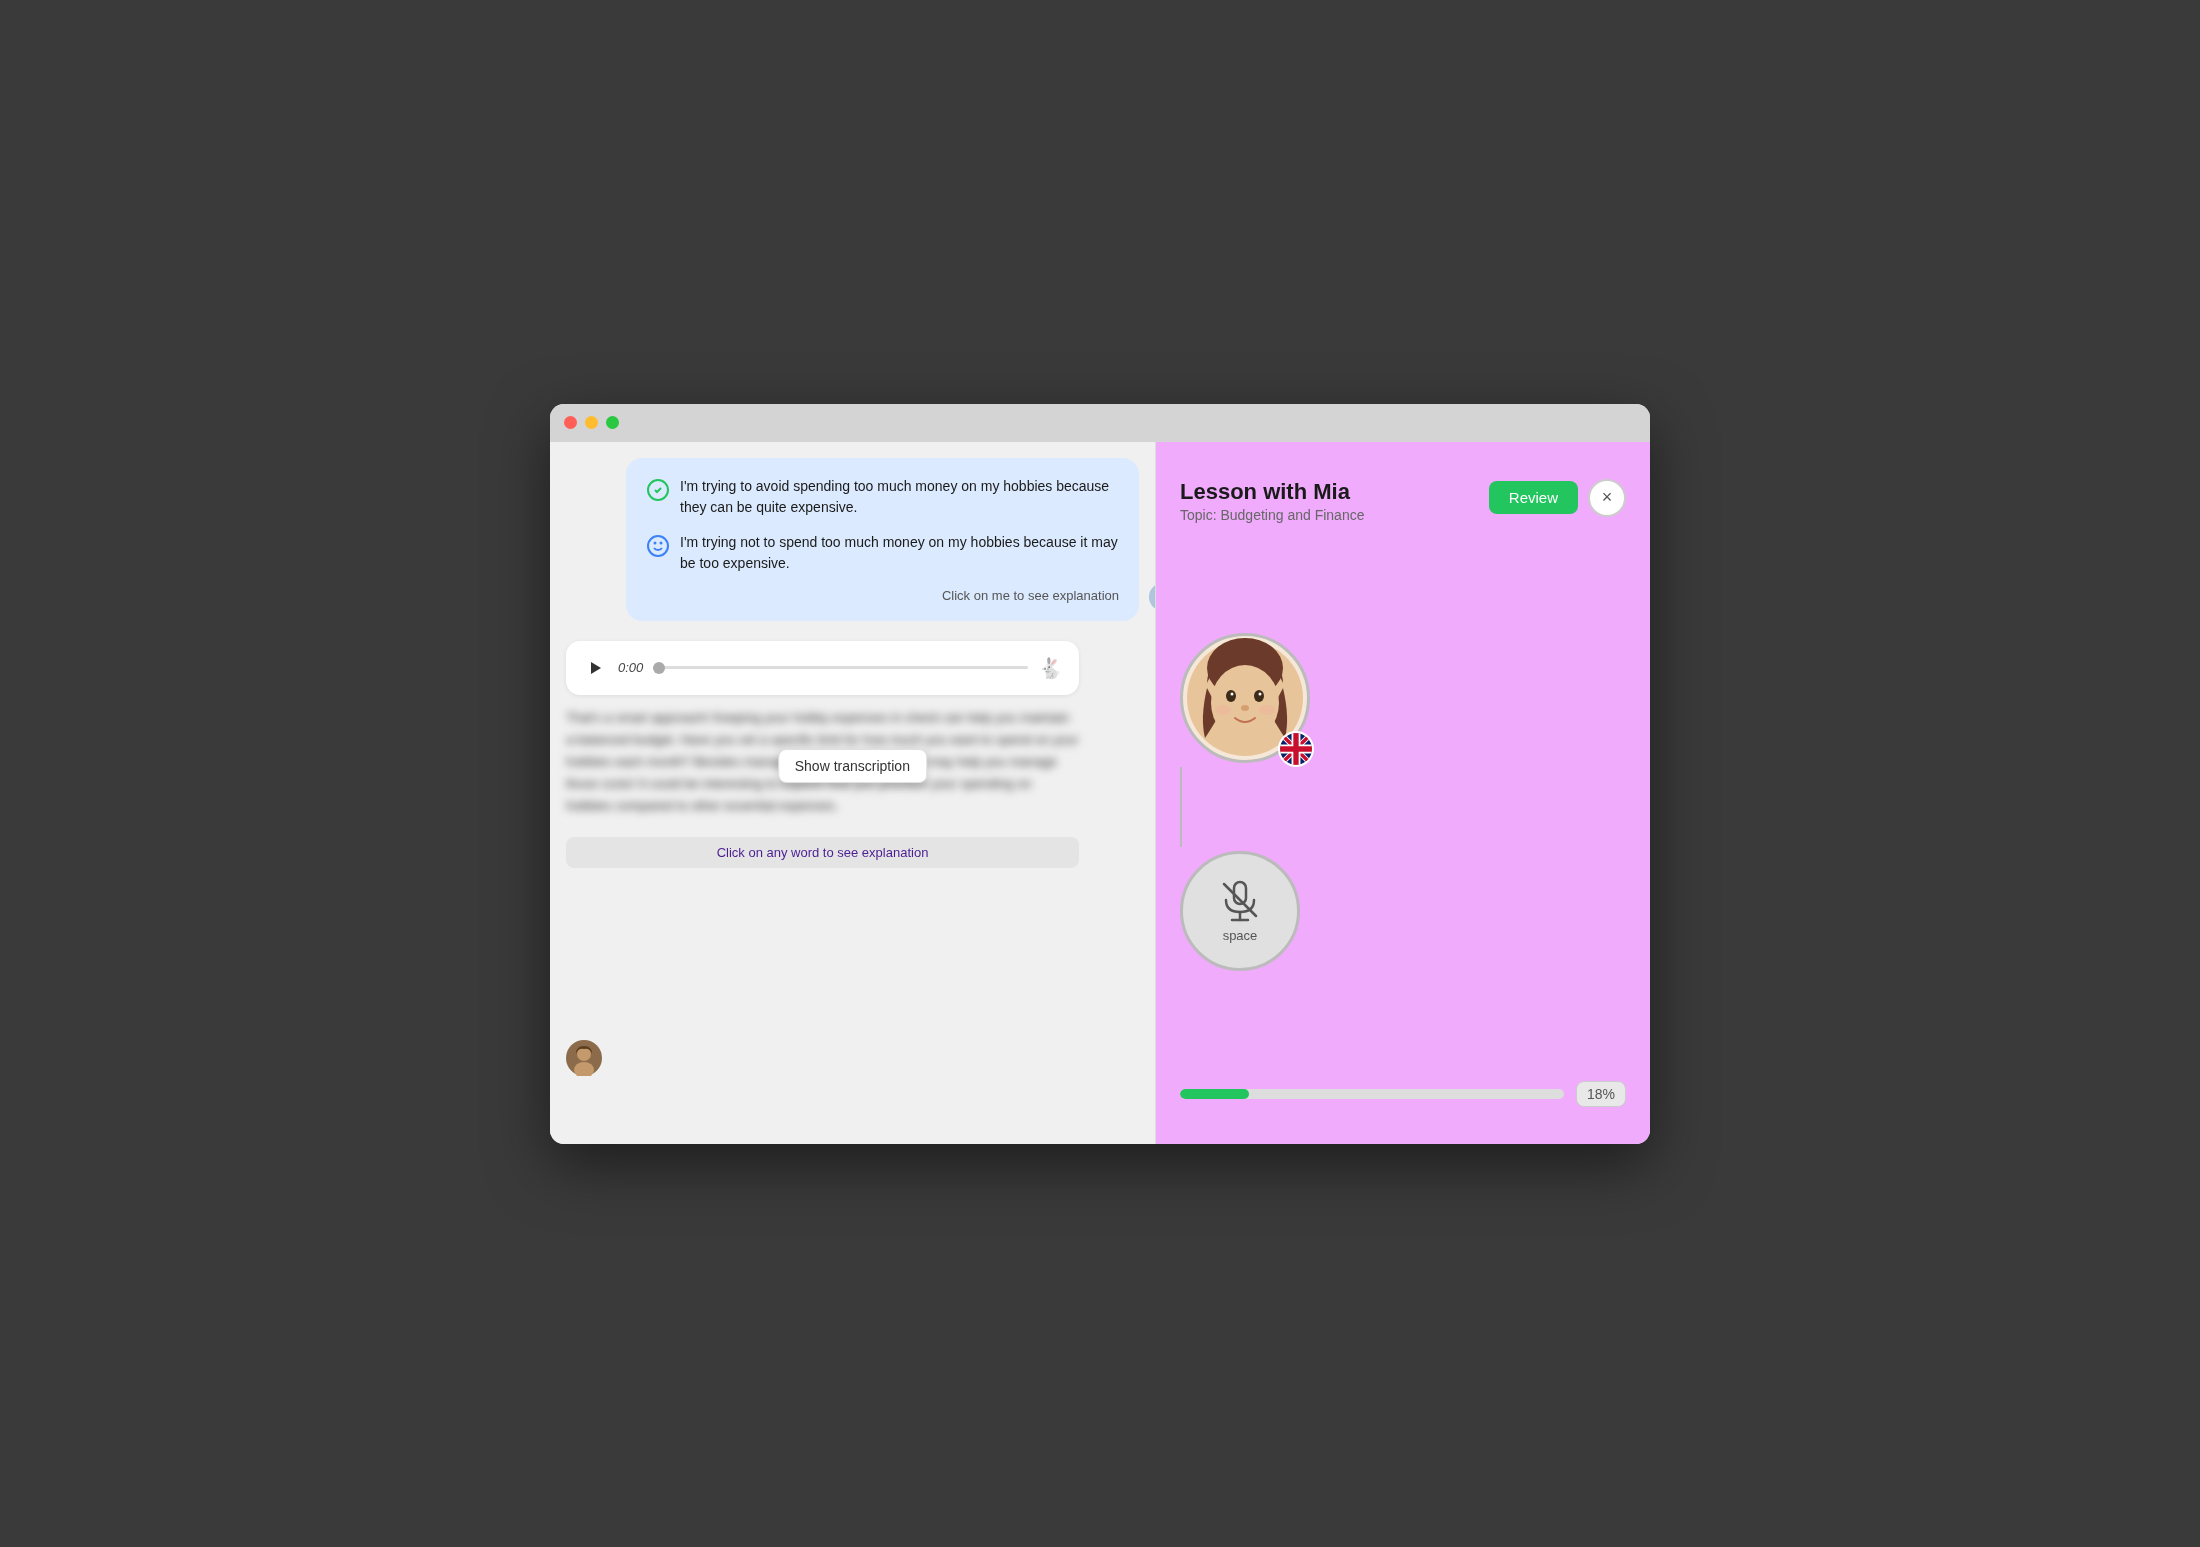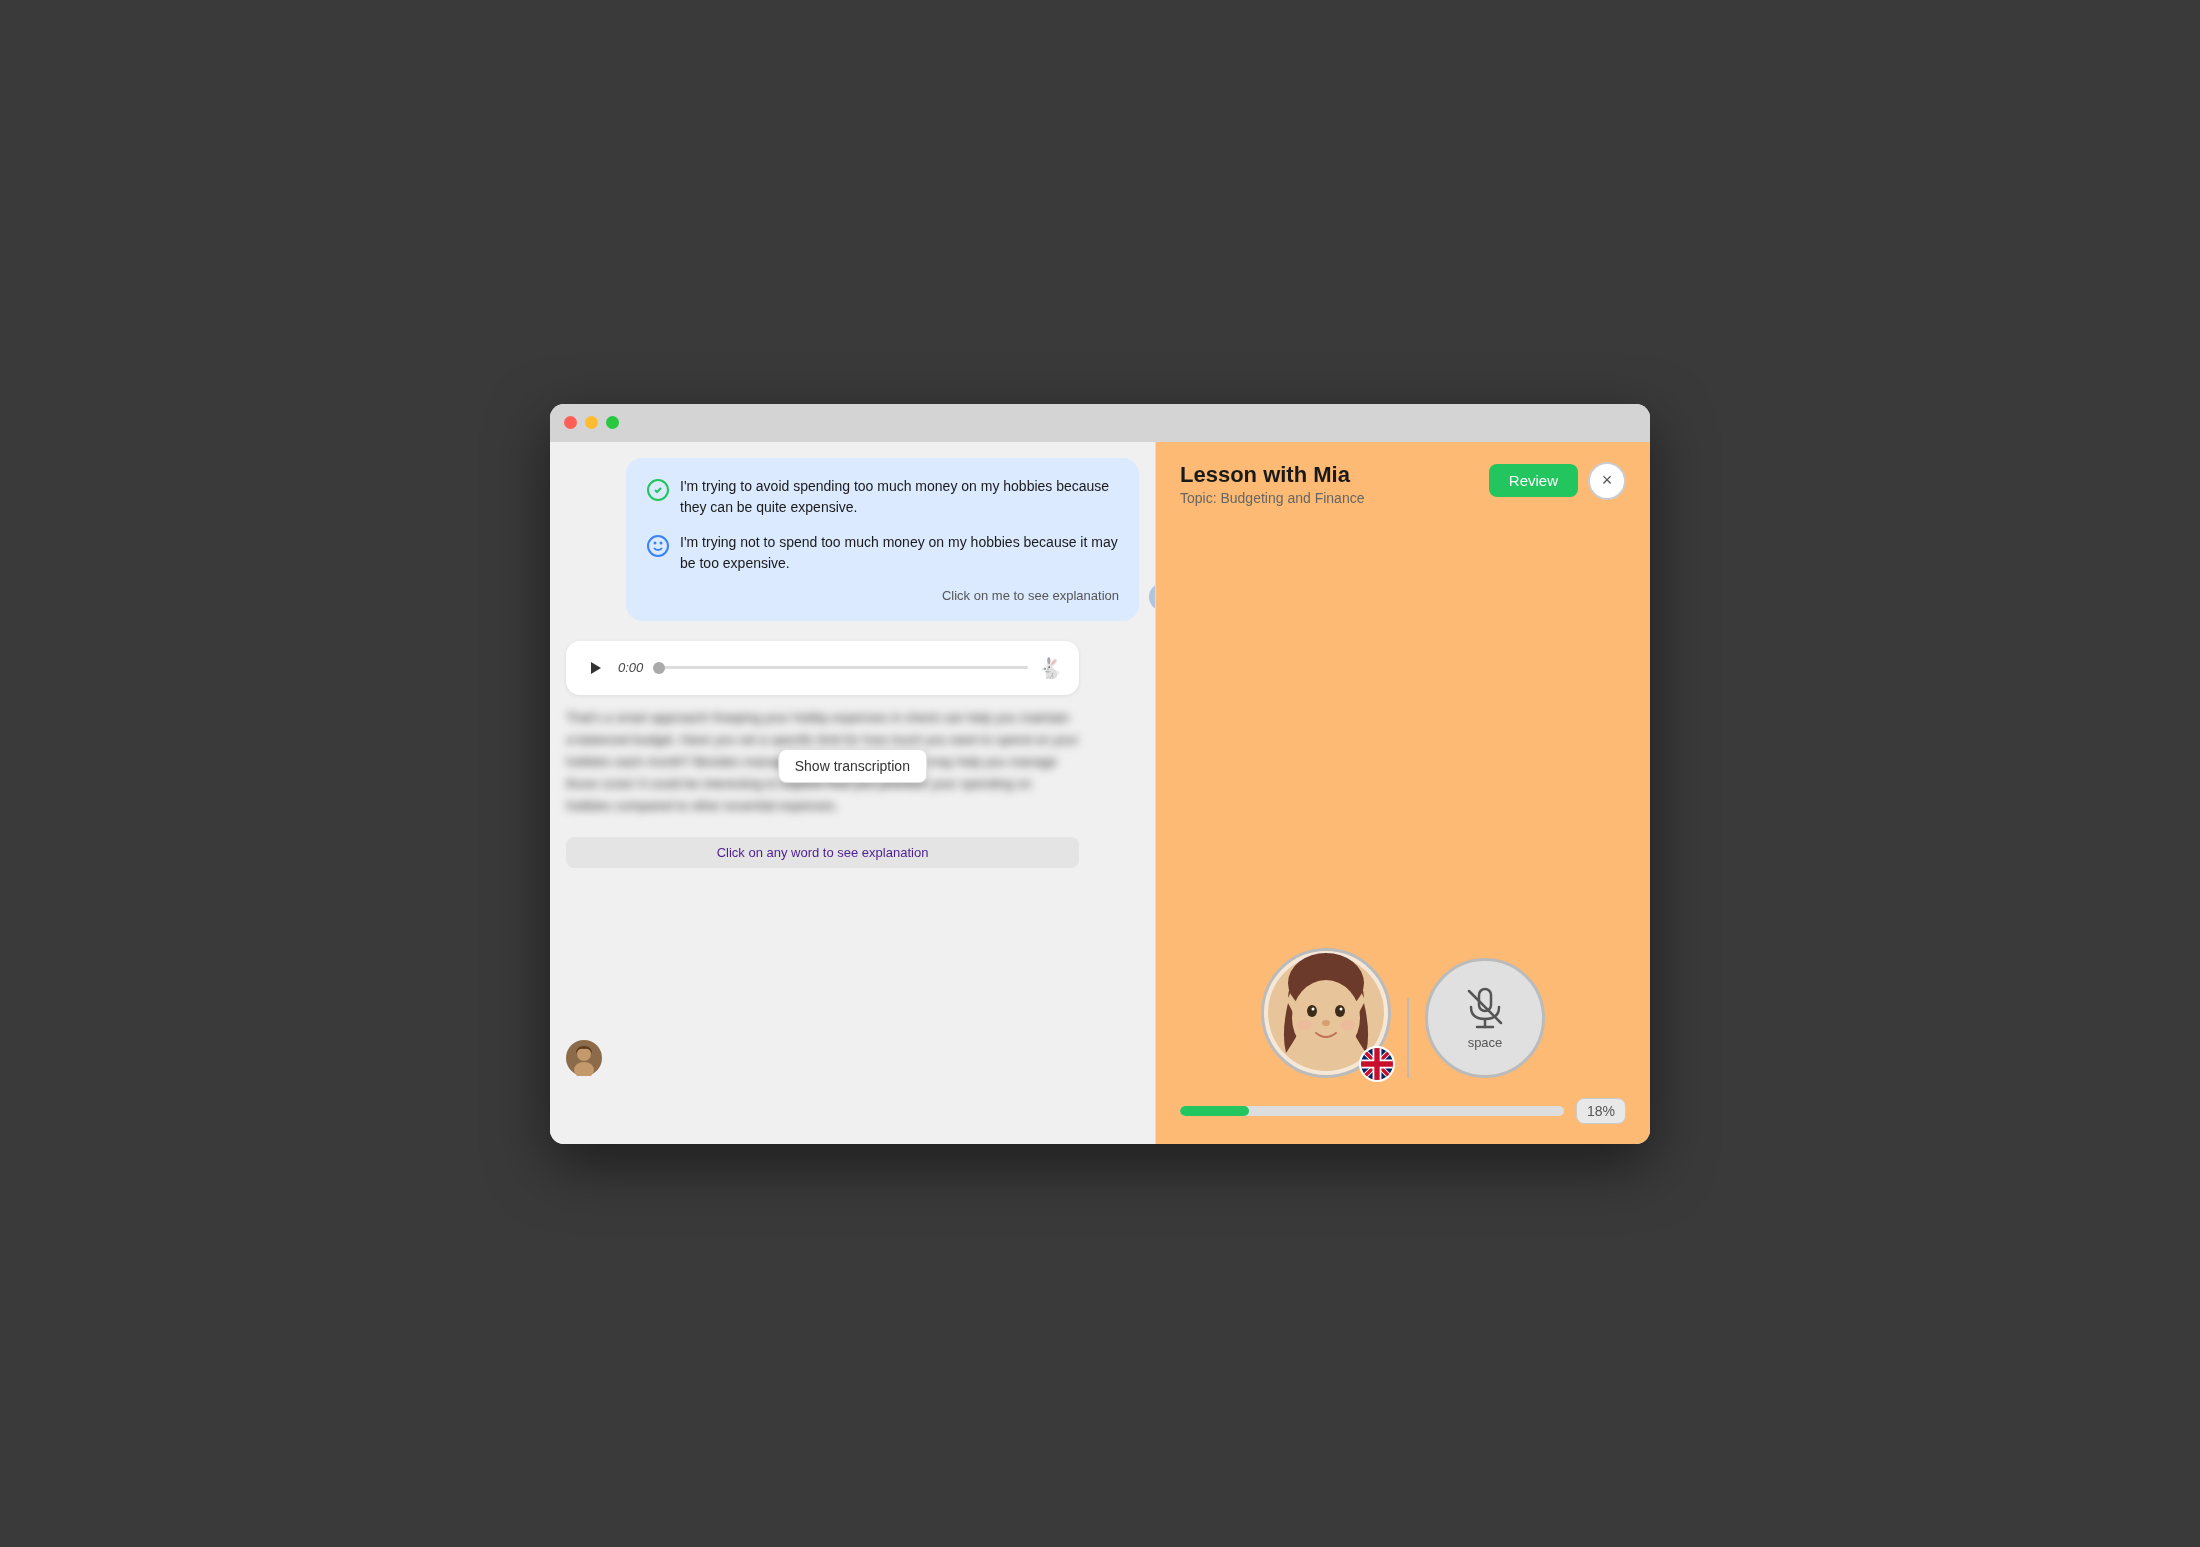--- a/index.html
+++ b/index.html
@@ -191,24 +191,24 @@
       padding: 8px 14px;
       font-size: 13px;
       color: #4c1d95;
       text-align: center;
       margin-right: 60px;
     }
 
     
     .right-panel {
       flex: 0 0 45%;
-      background: #fdba74;
+      background: #f0abfc;
       display: flex;
       flex-direction: column;
-      padding: 20px 24px;
+      padding: 37px 24px;
       border-left: 1px solid #ddd;
     }
 
     .lesson-header {
       display: flex;
       justify-content: space-between;
       align-items: flex-start;
       margin-bottom: 20px;
     }
 
@@ -252,24 +252,24 @@
       justify-content: center;
       cursor: pointer;
       font-size: 18px;
       color: #555;
     }
 
     
     .avatar-diagram {
       flex: 1;
       display: flex;
-      flex-direction: row;
-      align-items: flex-end;
-      justify-content: center;
-      gap: 16px;
+      flex-direction: column;
+      align-items: flex-start;
+      justify-content: center;
+      gap: 4px;
     }
 
     .avatar-circle {
       width: 130px;
       height: 130px;
       border-radius: 50%;
       border: 3px solid #bbb;
       background: #f5e8d8;
       position: relative;
       display: flex;

